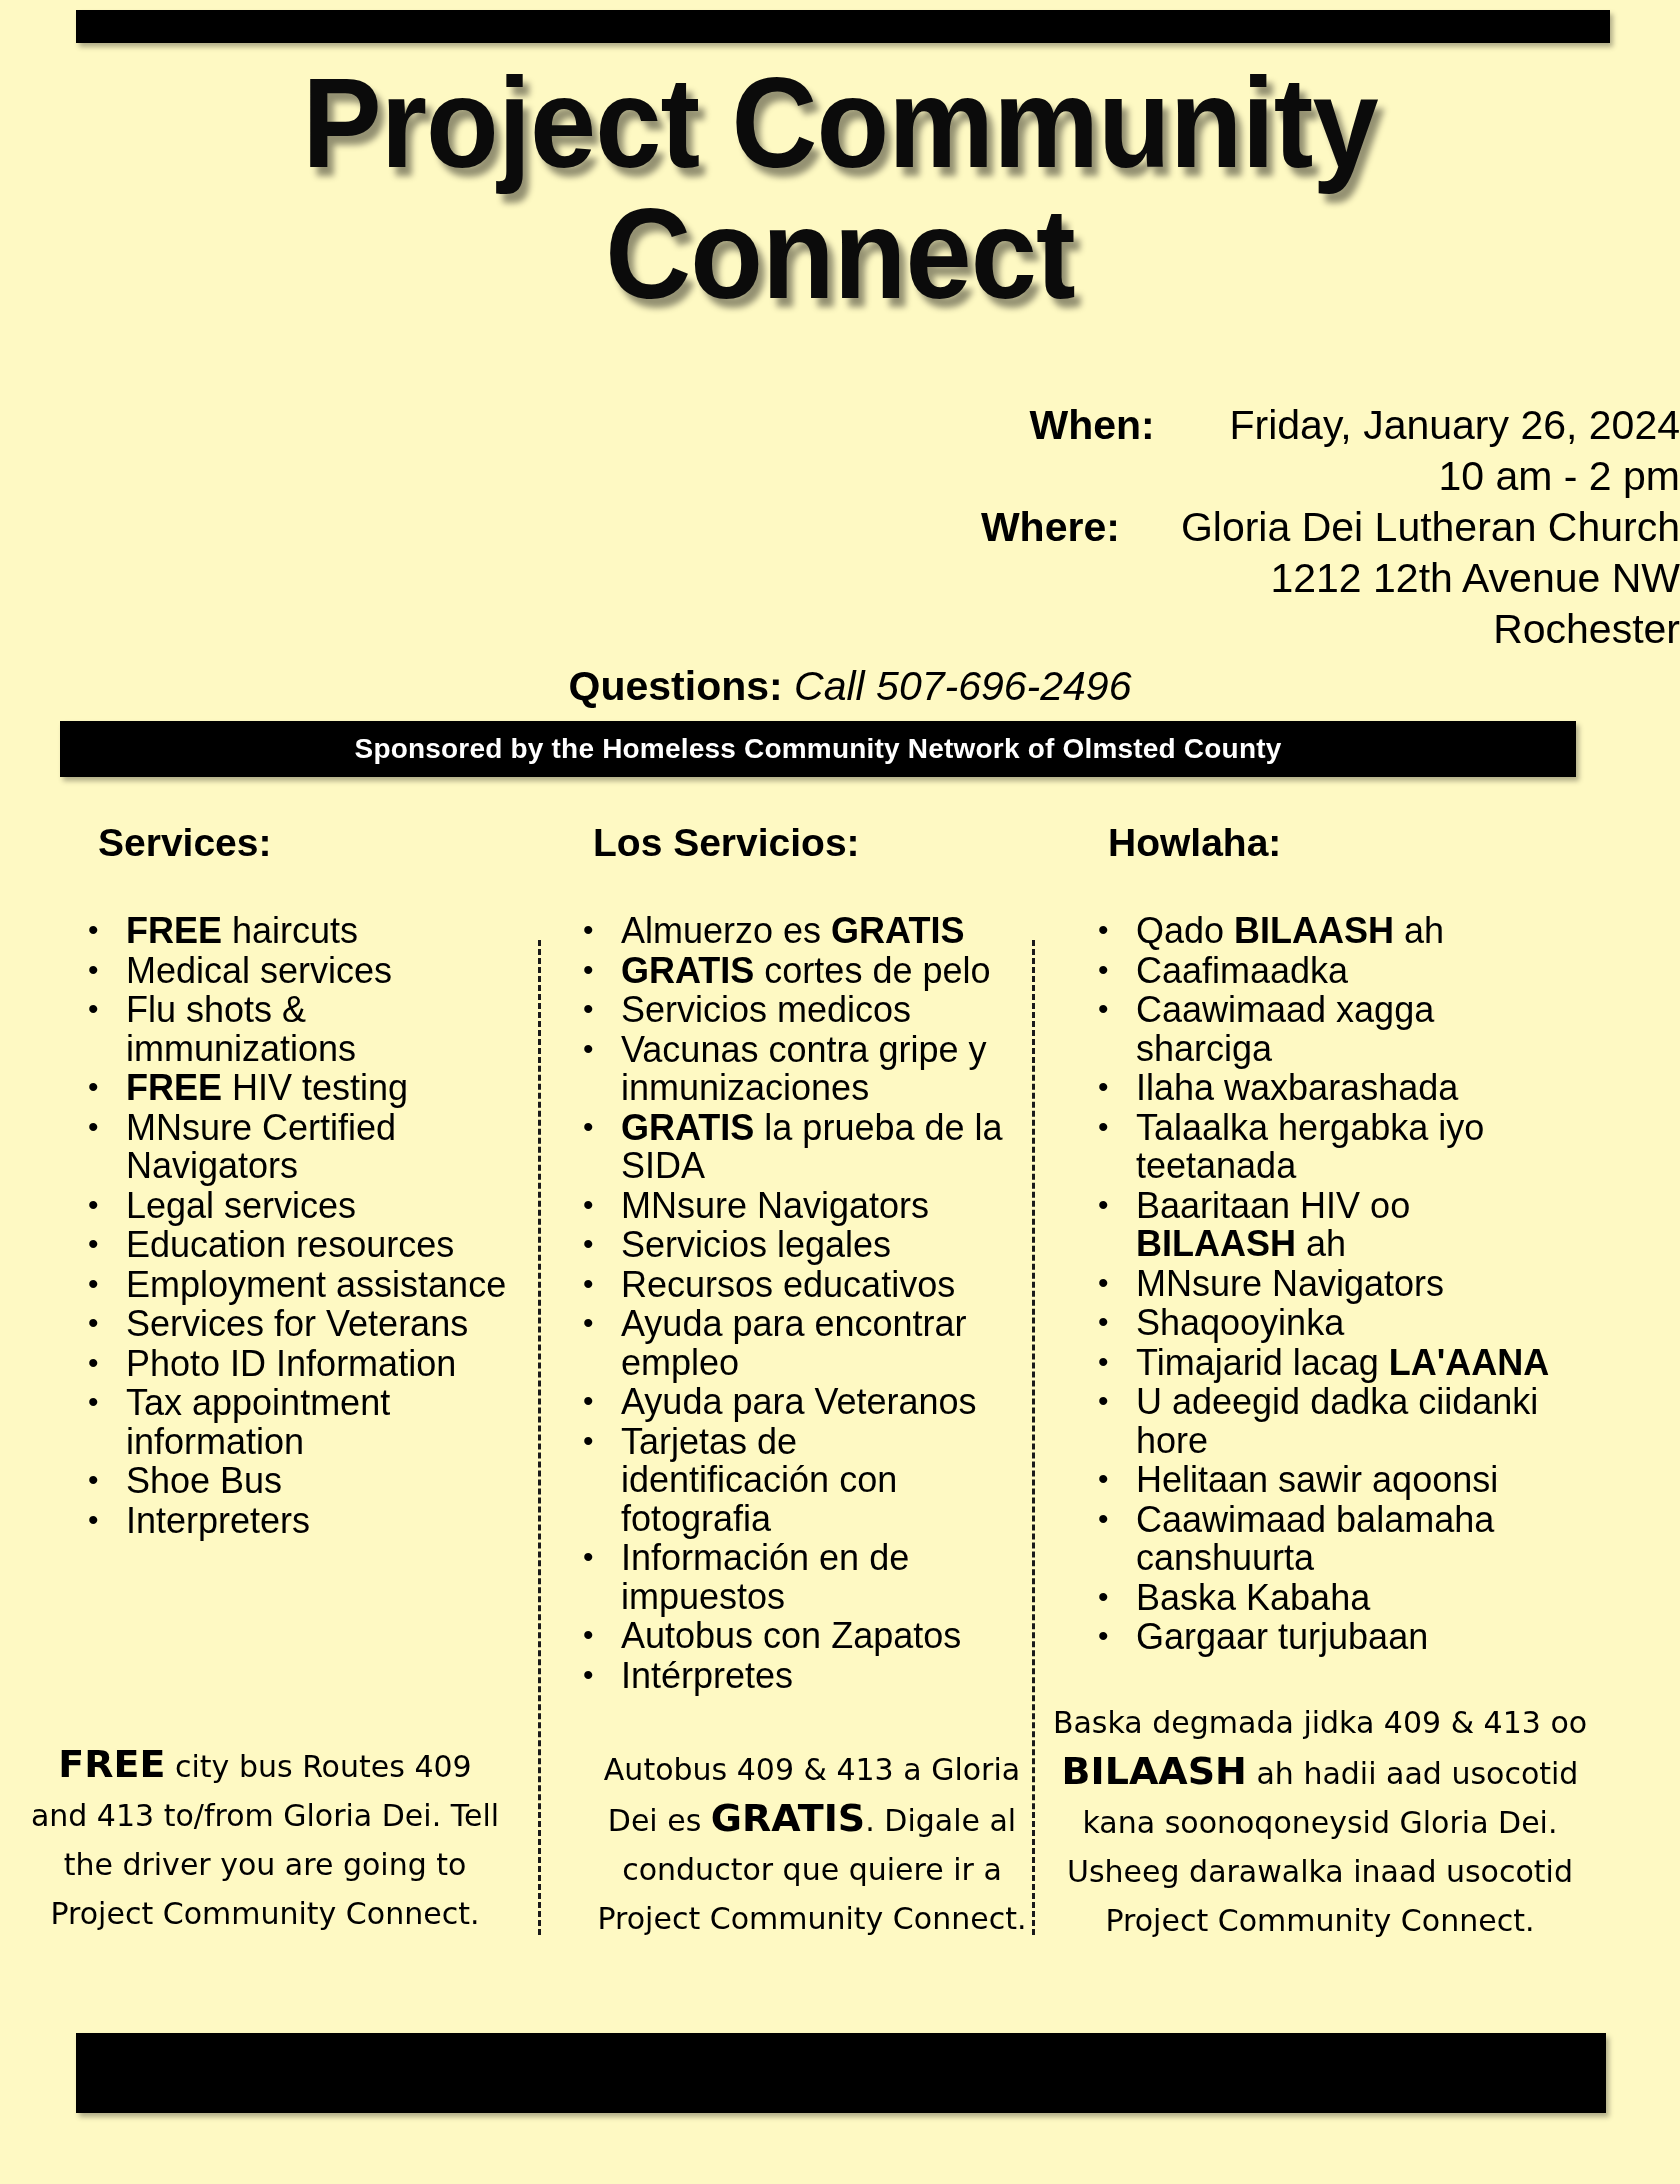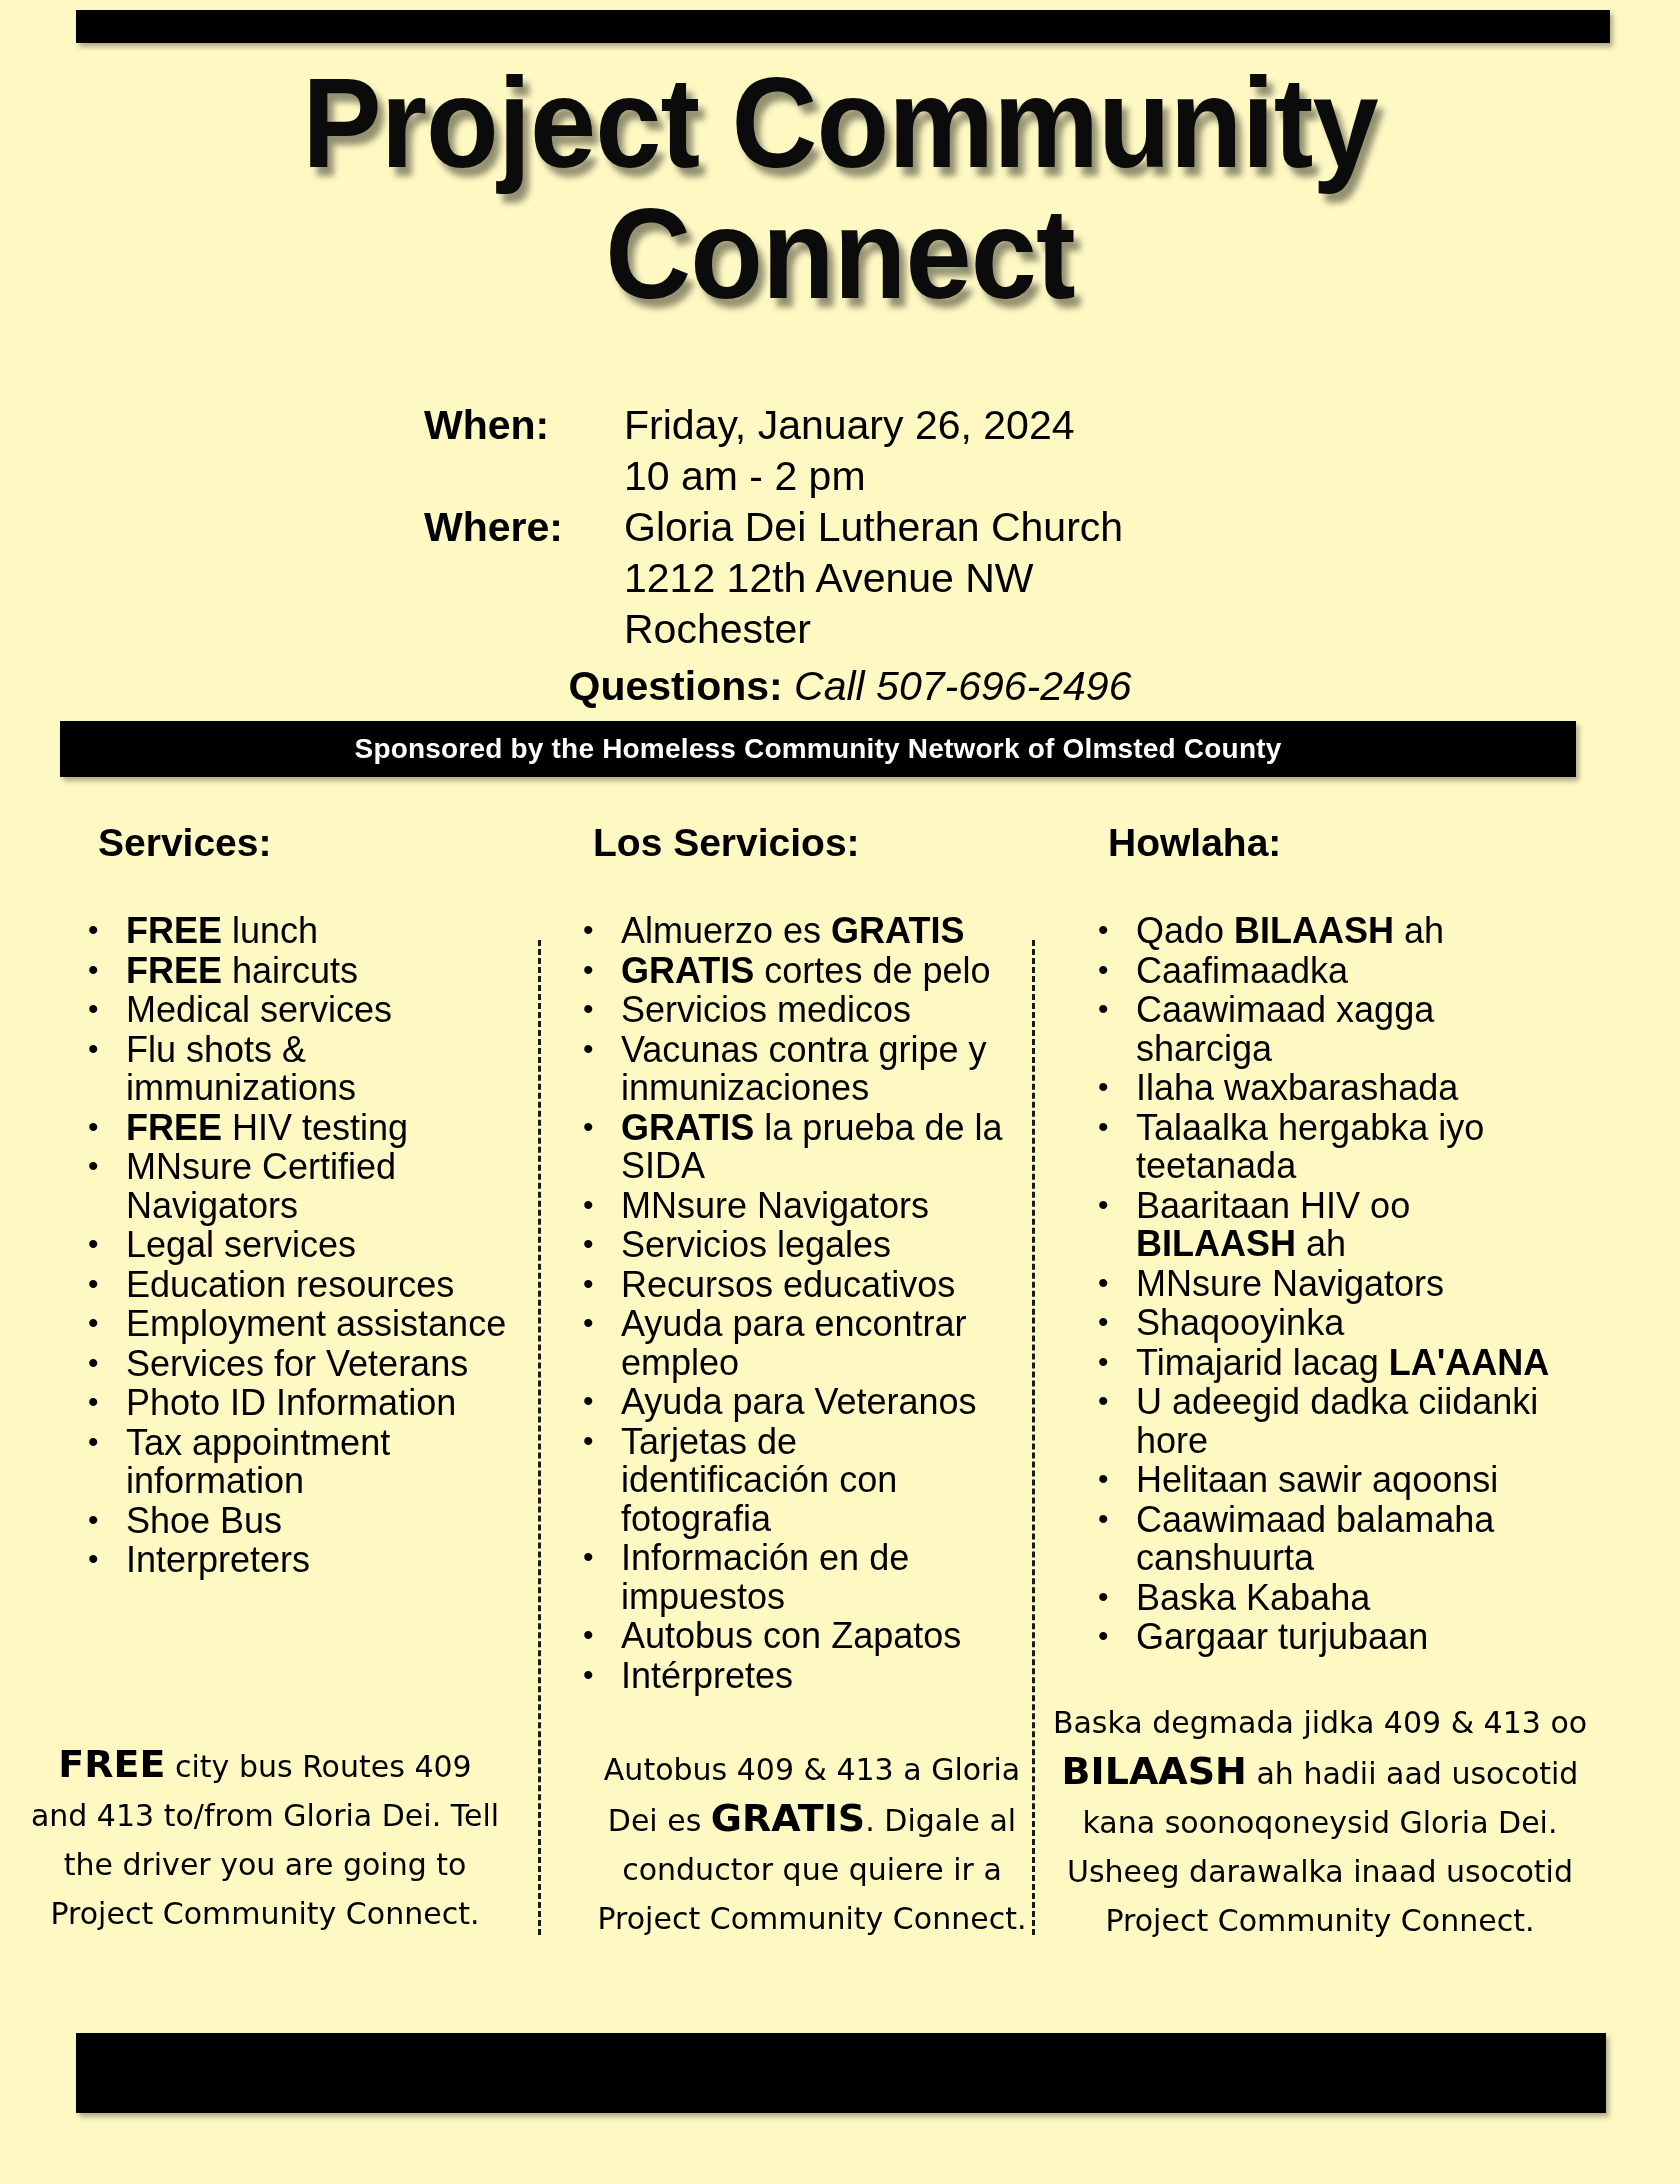--- a/index.html
+++ b/index.html
@@ -67,21 +67,21 @@
   .details {
     position: absolute;
     left: 0;
     top: 400px;
     width: 1680px;
     font-size: 41px;
     line-height: 51px;
   }
   .det-row {
     display: flex;
-    justify-content: flex-start;
+    justify-content: flex-end;
   }
   .det-inner {
     margin-left: 424px;
     display: flex;
   }
   .det-label {
     font-weight: bold;
     width: 200px;
     flex: 0 0 200px;
     text-align: left;
@@ -239,21 +239,20 @@
     </div>
   </div>
 
   <div class="sponsor">Sponsored by the Homeless Community Network of Olmsted County</div>
 
   <div class="columns">
 
     <div class="col col-en">
       <div class="col-head">Services:</div>
       <ul class="svc" id="list-en">
-          <li><b>FREE</b><span> lunch</span></li>
           <li><b>FREE</b><span> haircuts</span></li>
           <li><span>Medical services</span></li>
           <li><span>Flu shots &amp; immunizations</span></li>
           <li><b>FREE</b><span> HIV testing</span></li>
           <li><span>MNsure Certified Navigators</span></li>
           <li><span>Legal services</span></li>
           <li><span>Education resources</span></li>
           <li><span>Employment assistance</span></li>
           <li><span>Services for Veterans</span></li>
           <li><span>Photo ID Information</span></li>

